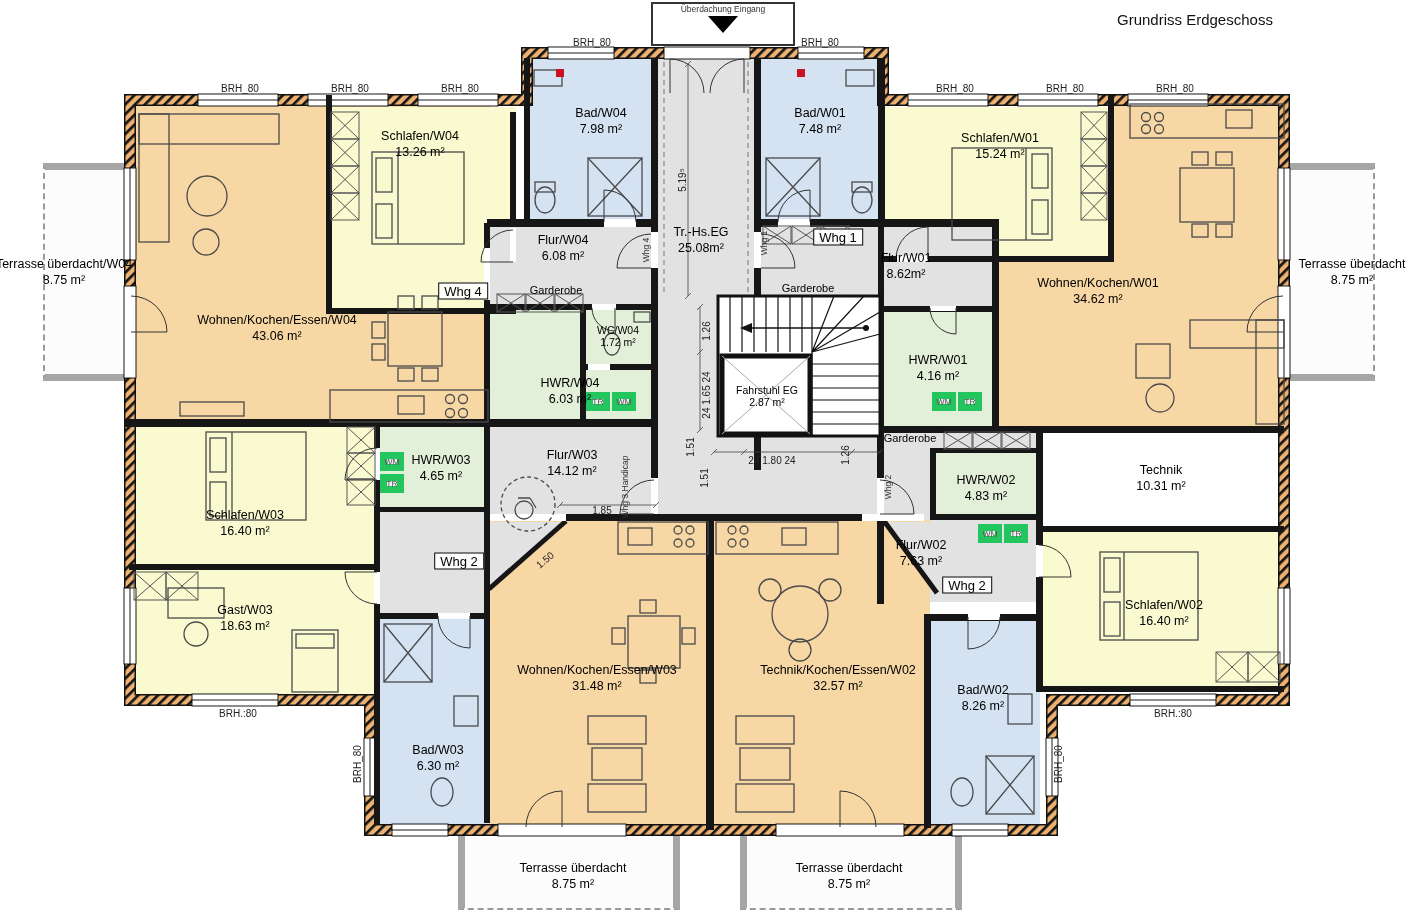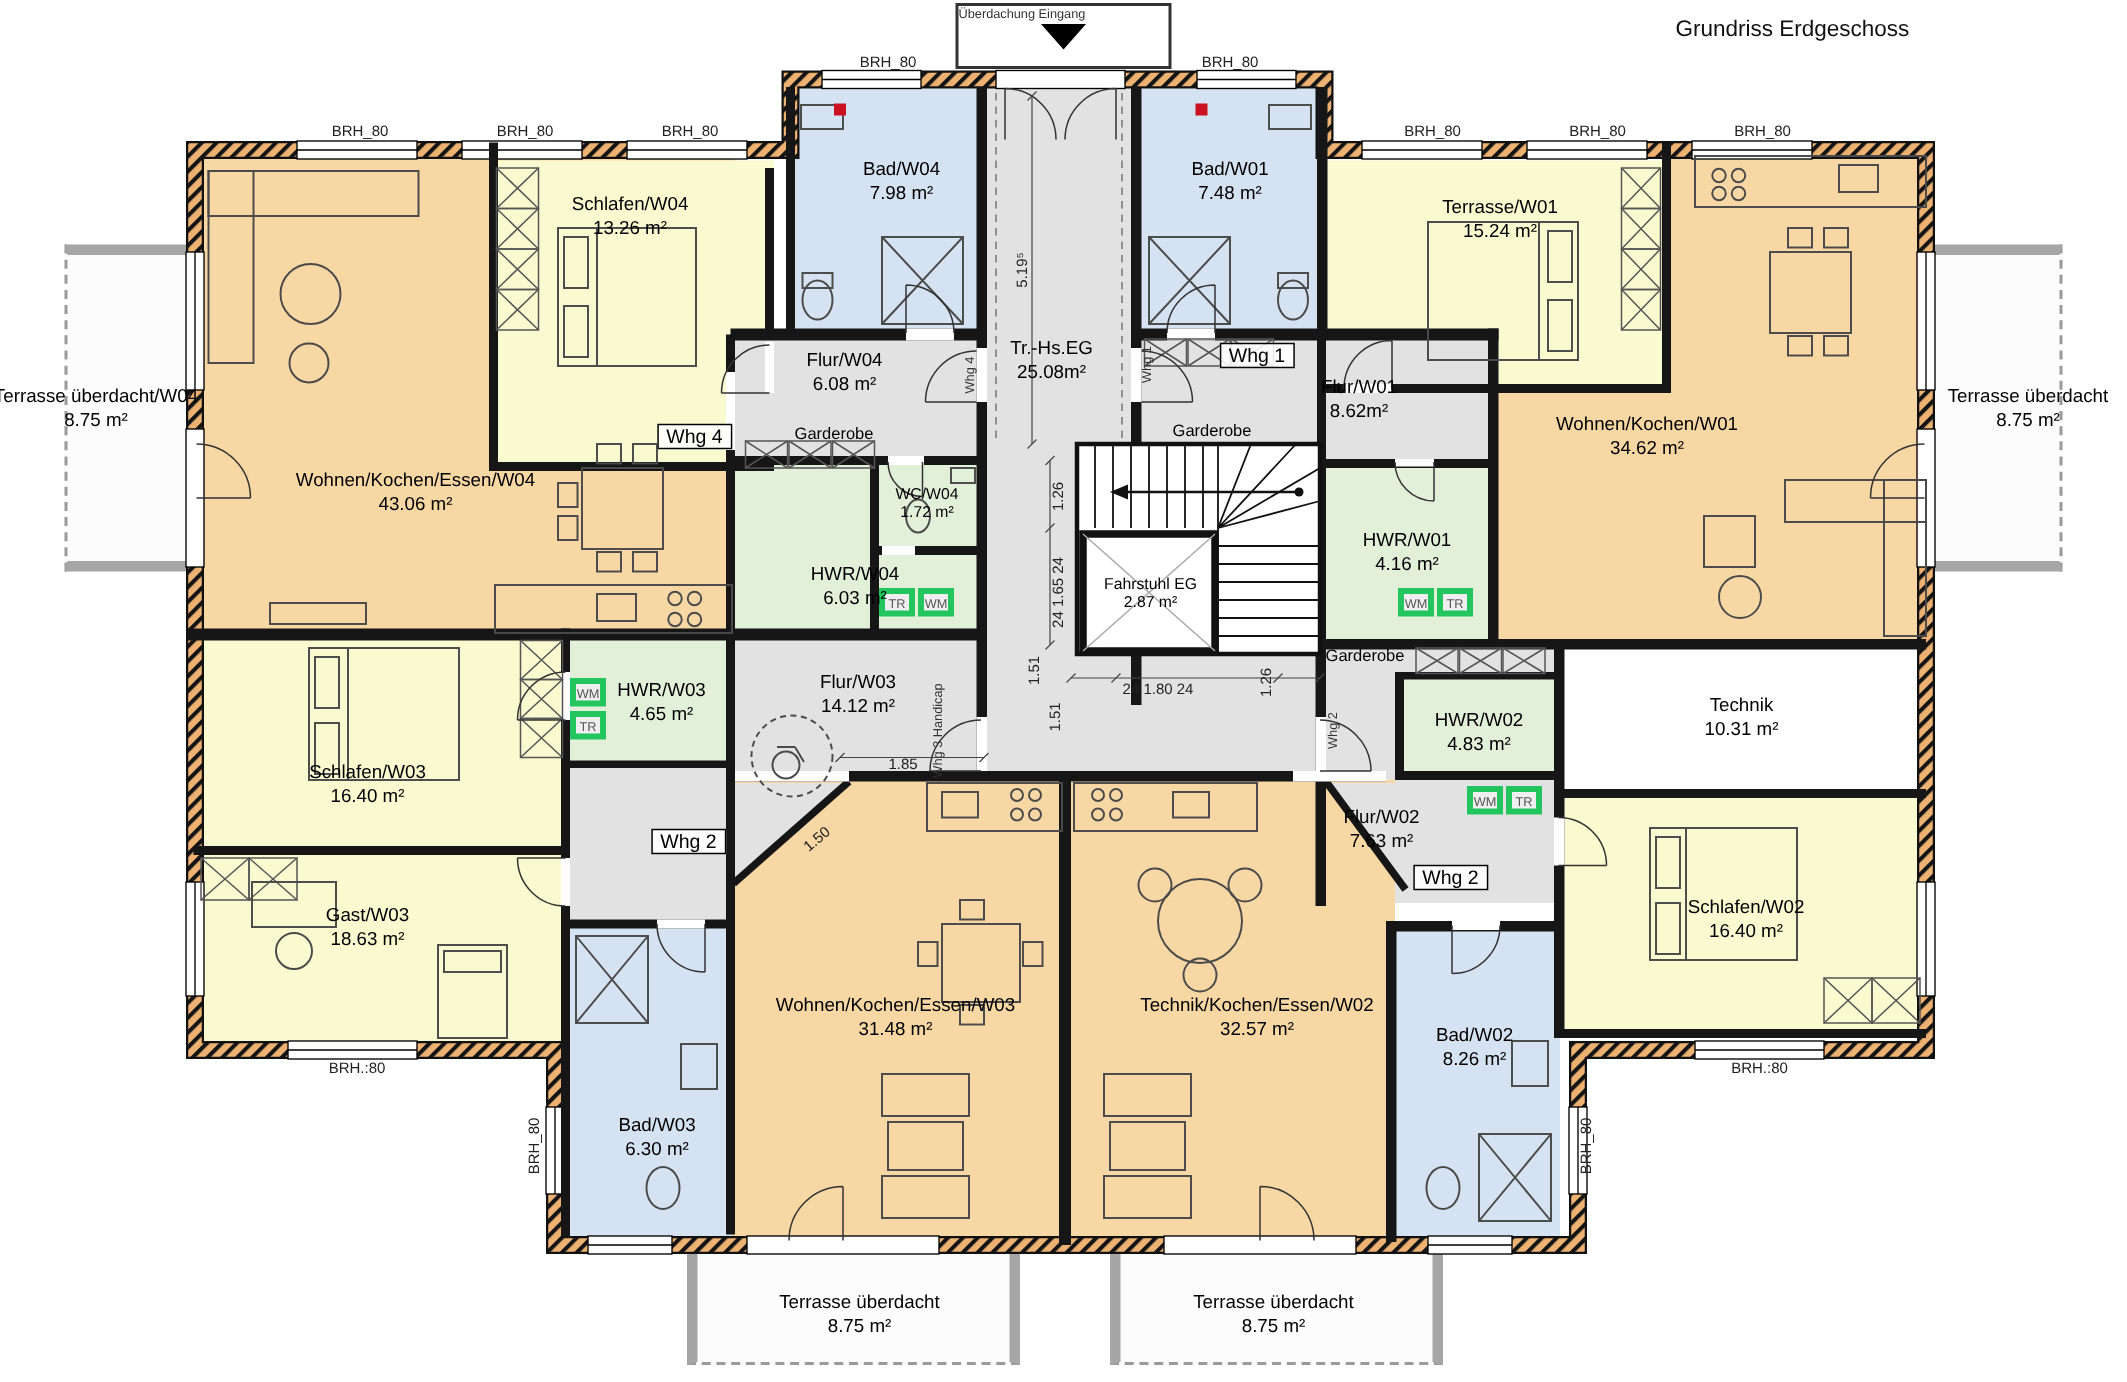--- a/index.html
+++ b/index.html
@@ -15,27 +15,27 @@
   #draw{position:absolute;left:0;top:0;z-index:3;pointer-events:none}
   .lbl{position:absolute;transform:translate(-50%,-50%);text-align:center;font-size:12.5px;line-height:1.3;color:#000;white-space:nowrap;z-index:5}
   .lbl span{display:block}
   .sm{font-size:10.5px;line-height:1.15}
   .md{font-size:11px}
   .dim{position:absolute;transform:translate(-50%,-50%);font-size:10px;color:#222;white-space:nowrap;z-index:5}
   .v{transform:translate(-50%,-50%) rotate(-90deg)}
   .r45{transform:translate(-50%,-50%) rotate(-40deg)}
   .tiny{font-size:8.5px;color:#333}
   .badge{position:absolute;transform:translate(-50%,-50%);border:1.5px solid #000;padding:0 5px;font-size:13px;background:rgba(255,255,255,.88);z-index:6;white-space:nowrap}
-  .app{position:absolute;width:24px;height:19px;border:4px solid #22c55e;background:#efefef;font-size:8.5px;color:#555;display:flex;align-items:center;justify-content:center;z-index:4}
+  .app{position:absolute;width:24px;height:19px;border:7px solid #22c55e;background:#efefef;font-size:8.5px;color:#555;display:flex;align-items:center;justify-content:center;z-index:4}
   .terrace{position:absolute;background:#fcfcfc;z-index:0}
   .t-h{border-top:7px solid #a6a6a6;border-bottom:7px solid #a6a6a6}
   .t-l{border-left:2px dashed #9a9a9a}
   .t-r{border-right:2px dashed #9a9a9a}
   .t-v{border-left:7px solid #a6a6a6;border-right:7px solid #a6a6a6;border-bottom:2px dashed #9a9a9a}
-  #canopy{position:absolute;left:637px;top:2px;width:144px;height:44px;border:2px solid #333;background:#fff;z-index:2;}
+  #canopy{position:absolute;left:651px;top:2px;width:144px;height:44px;border:2px solid #333;background:#fff;z-index:2;text-align:center}
   #canopy .tri{width:0;height:0;border-left:15px solid transparent;border-right:15px solid transparent;border-top:17px solid #000;margin:2px auto 0}
   #title{position:absolute;left:1117px;top:11px;font-size:15px;color:#111;z-index:5}
 </style>
 </head>
 <body>
 
 <div id="plan">
 
   <div class="terrace t-h t-l" style="left:43px;top:163px;width:88px;height:218px"></div>
   <div class="terrace t-h t-r" style="left:1287px;top:163px;width:88px;height:218px"></div>
@@ -455,21 +455,21 @@
     </div>
   <div class="lbl" style="left:570px;top:391px">
       <span>HWR/W04</span>
       <span>6.03 m²</span>
     </div>
   <div class="lbl" style="left:820px;top:121px">
       <span>Bad/W01</span>
       <span>7.48 m²</span>
     </div>
   <div class="lbl" style="left:1000px;top:146px">
-      <span>Terrasse/W01</span>
+      <span>Schlafen/W01</span>
       <span>15.24 m²</span>
     </div>
   <div class="lbl" style="left:1098px;top:291px">
       <span>Wohnen/Kochen/W01</span>
       <span>34.62 m²</span>
     </div>
   <div class="lbl" style="left:906px;top:266px">
       <span>Flur/W01</span>
       <span>8.62m²</span>
     </div>

